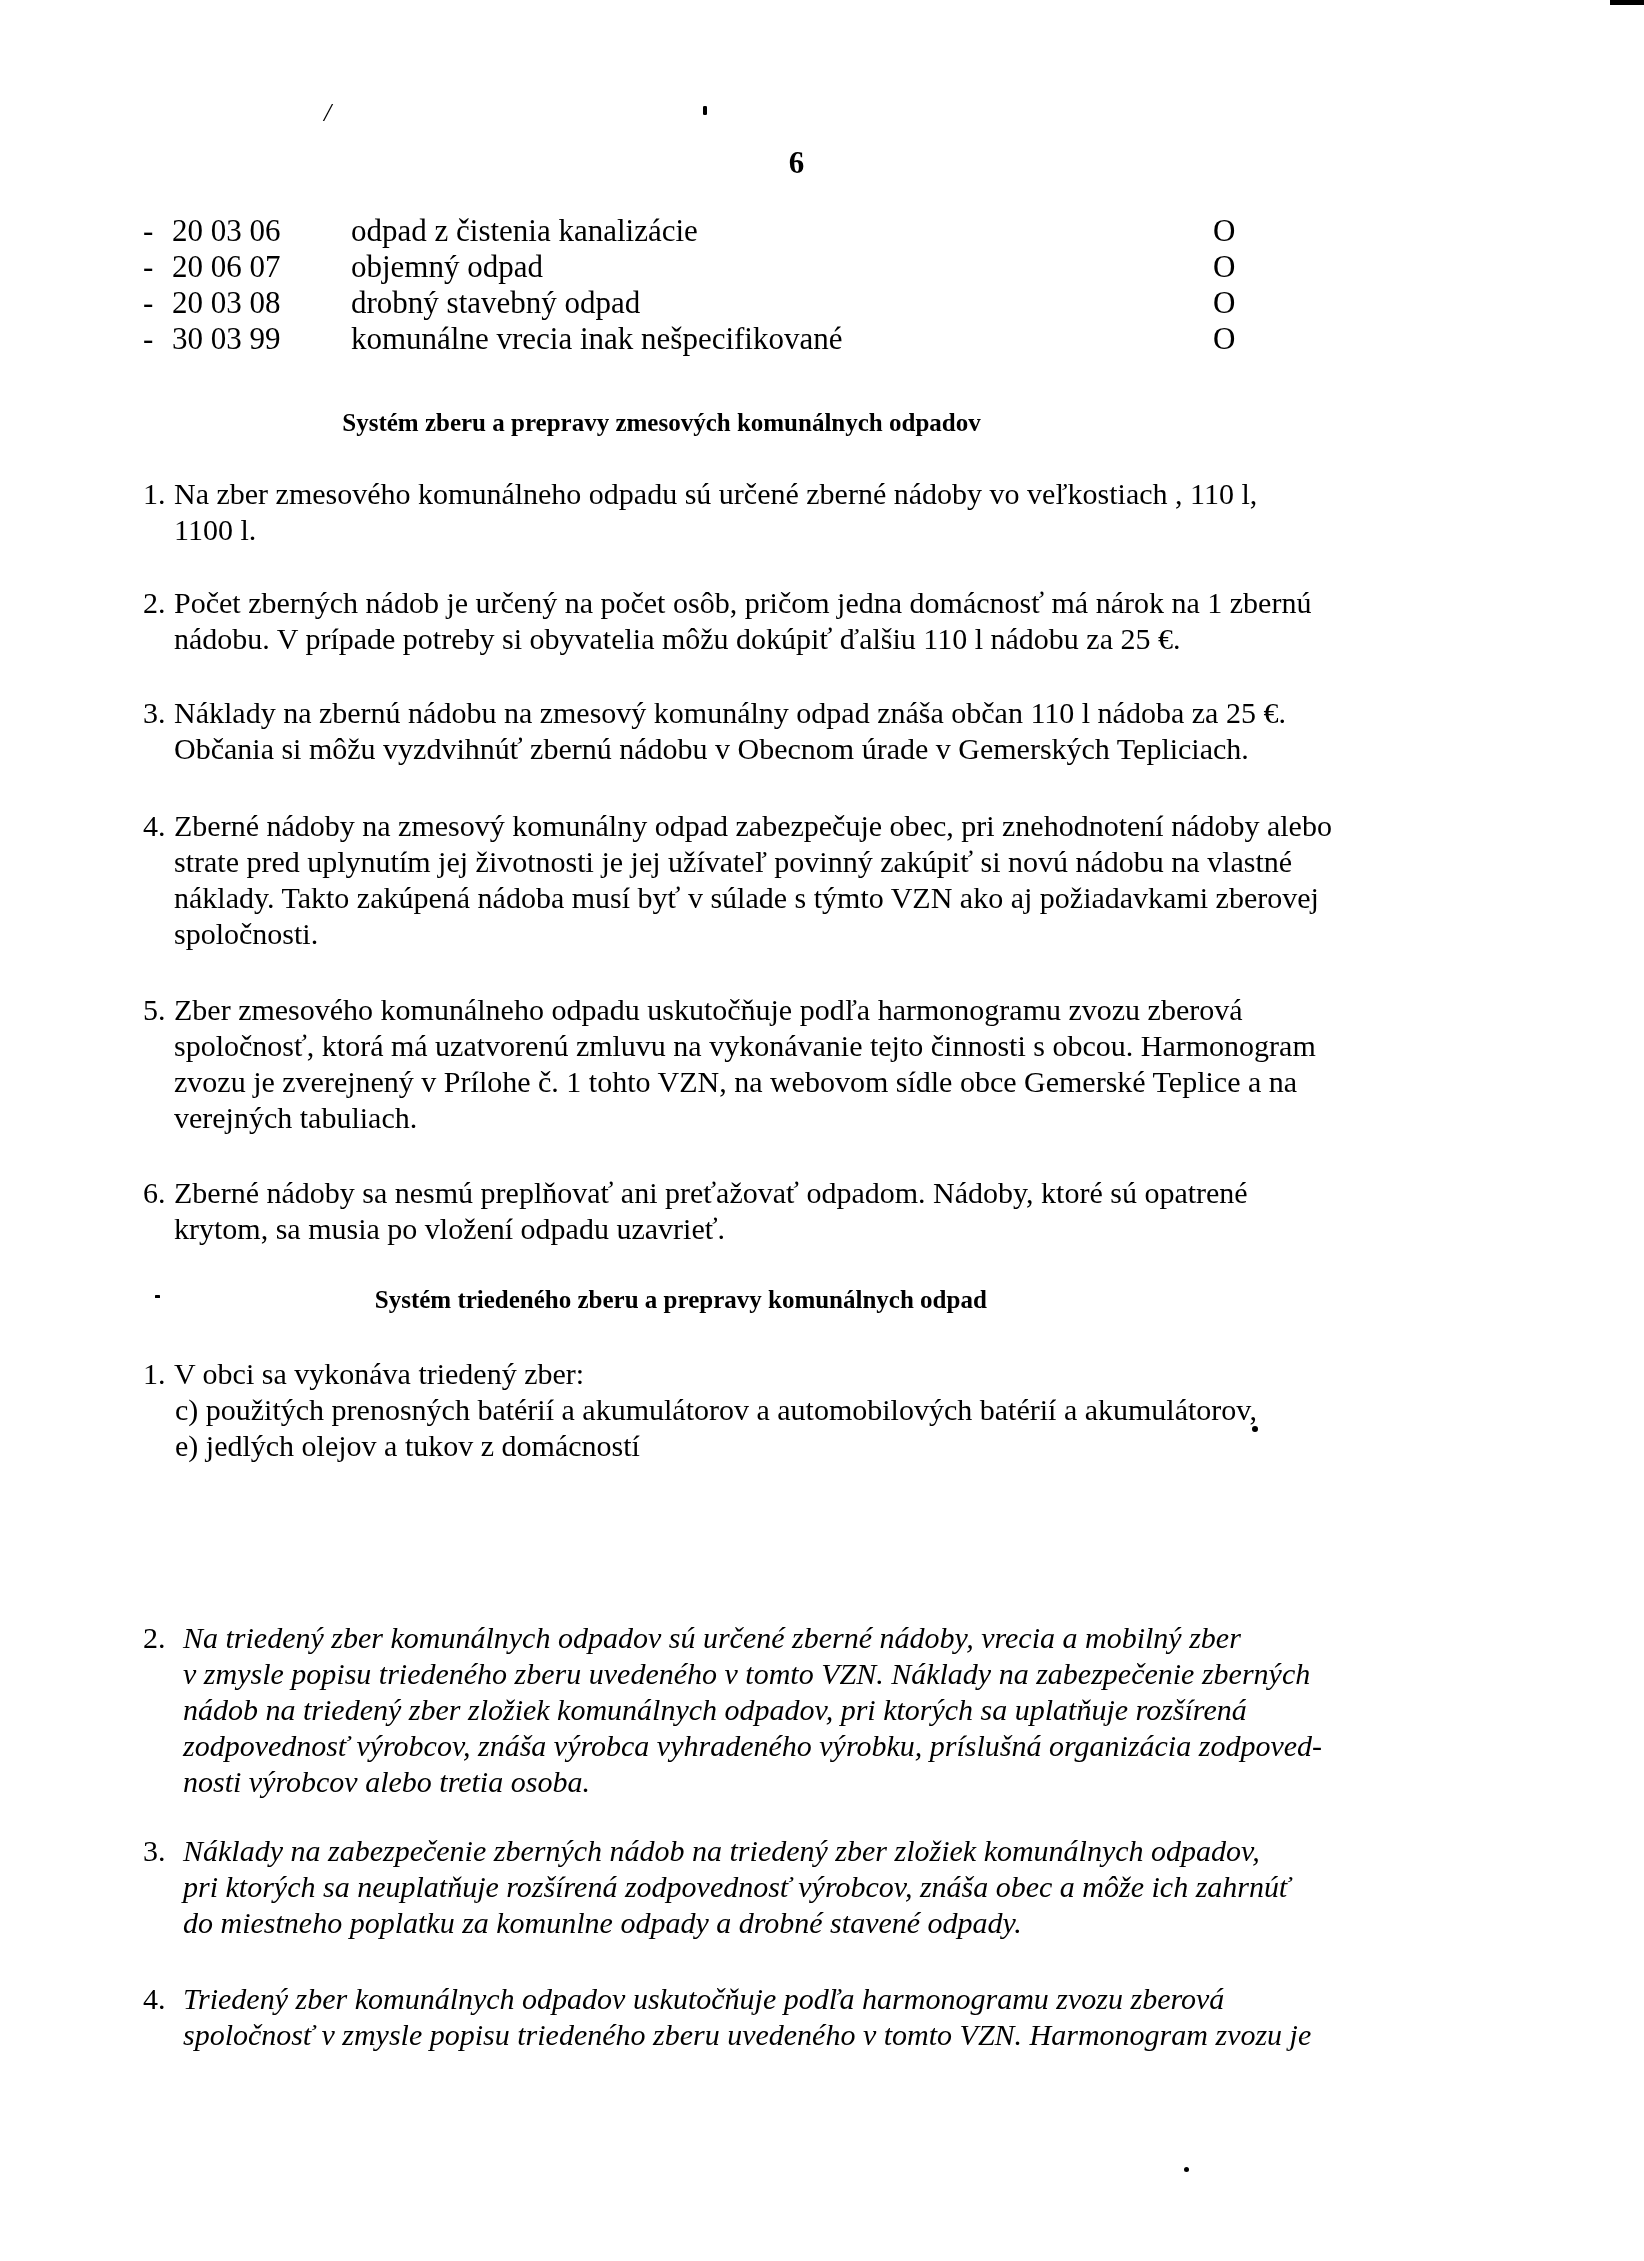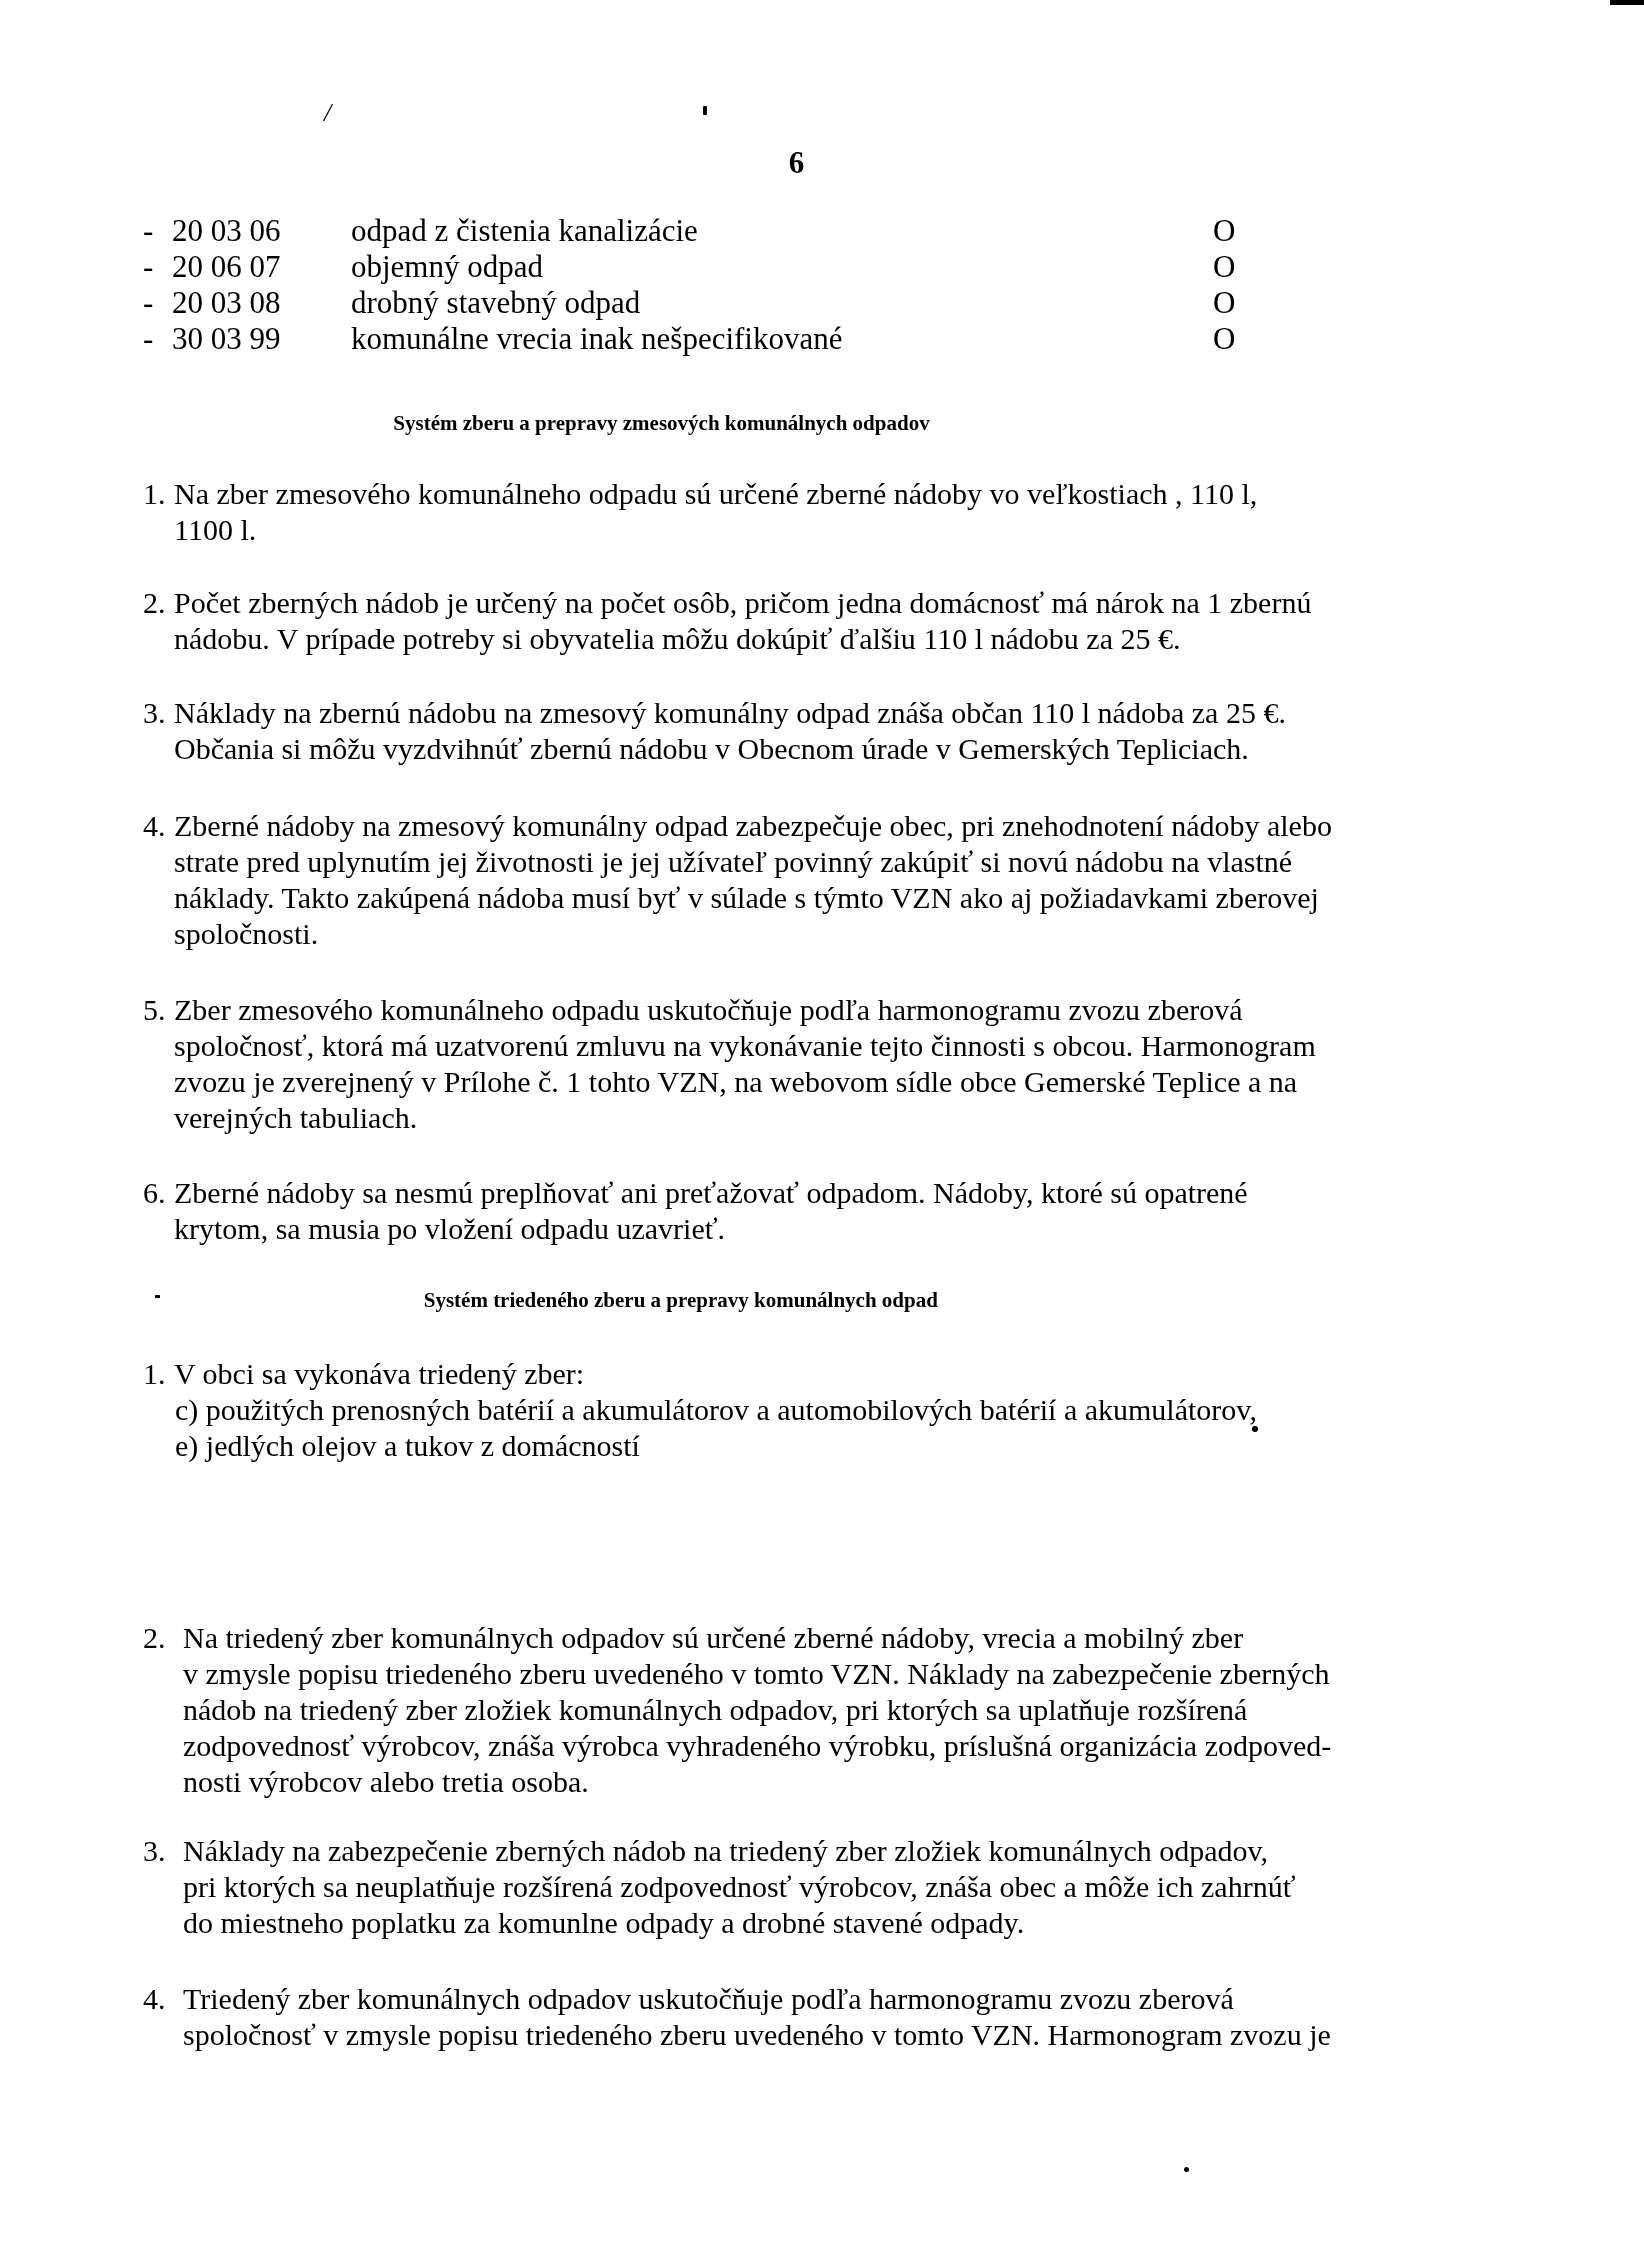--- a/index.html
+++ b/index.html
@@ -10,26 +10,26 @@
   .corner-mark { right: 0; top: 0; width: 34px; height: 5.2px; background: #000; }
   .speck { background: #000; border-radius: 50%; }
 
   .code-list { left: 143px; top: 213px; font-size: 31px; line-height: 36px; }
   .code-row { position: relative; height: 36px; white-space: nowrap; }
   .code-row .dash { position: absolute; left: 0; }
   .code-row .code { position: absolute; left: 29px; text-align: right; }
   .code-row .desc { position: absolute; left: 208px; }
   .code-row .cat { position: absolute; left: 1070px; }
 
-  .heading { left: 0; width: 1323px; text-align: center; font-weight: bold; font-size: 21px; line-height: 36px; white-space: nowrap; }
+  .heading { left: 0; width: 1323px; text-align: center; font-weight: bold; font-size: 25px; line-height: 36px; white-space: nowrap; }
 
   .para { left: 143px; width: 1302px; font-size: 30px; line-height: 36px; }
   .para .num { position: absolute; left: 0; top: 0; }
   .para .txt { display: block; padding-left: 31px; white-space: pre-line; }
-  .para.wide .txt { padding-left: 40px; }
+  .para.wide .txt { padding-left: 40px; font-style: italic; }
   .sub { padding-left: 32px; white-space: nowrap; }
 </style>
 </head>
 <body>
 
 <div class="abs corner-mark"></div>
 <div class="abs" style="left:324px;top:98px;font-size:26px;font-style:italic;">/</div>
 <div class="abs speck" style="left:703px;top:106px;width:3.9px;height:9px;border-radius:1.3px;"></div>
 <div class="abs speck" style="left:155px;top:1295px;width:5.2px;height:2.6px;border-radius:0.6px;"></div>
 <div class="abs speck" style="left:1252px;top:1426px;width:5.8px;height:5.8px;"></div>

